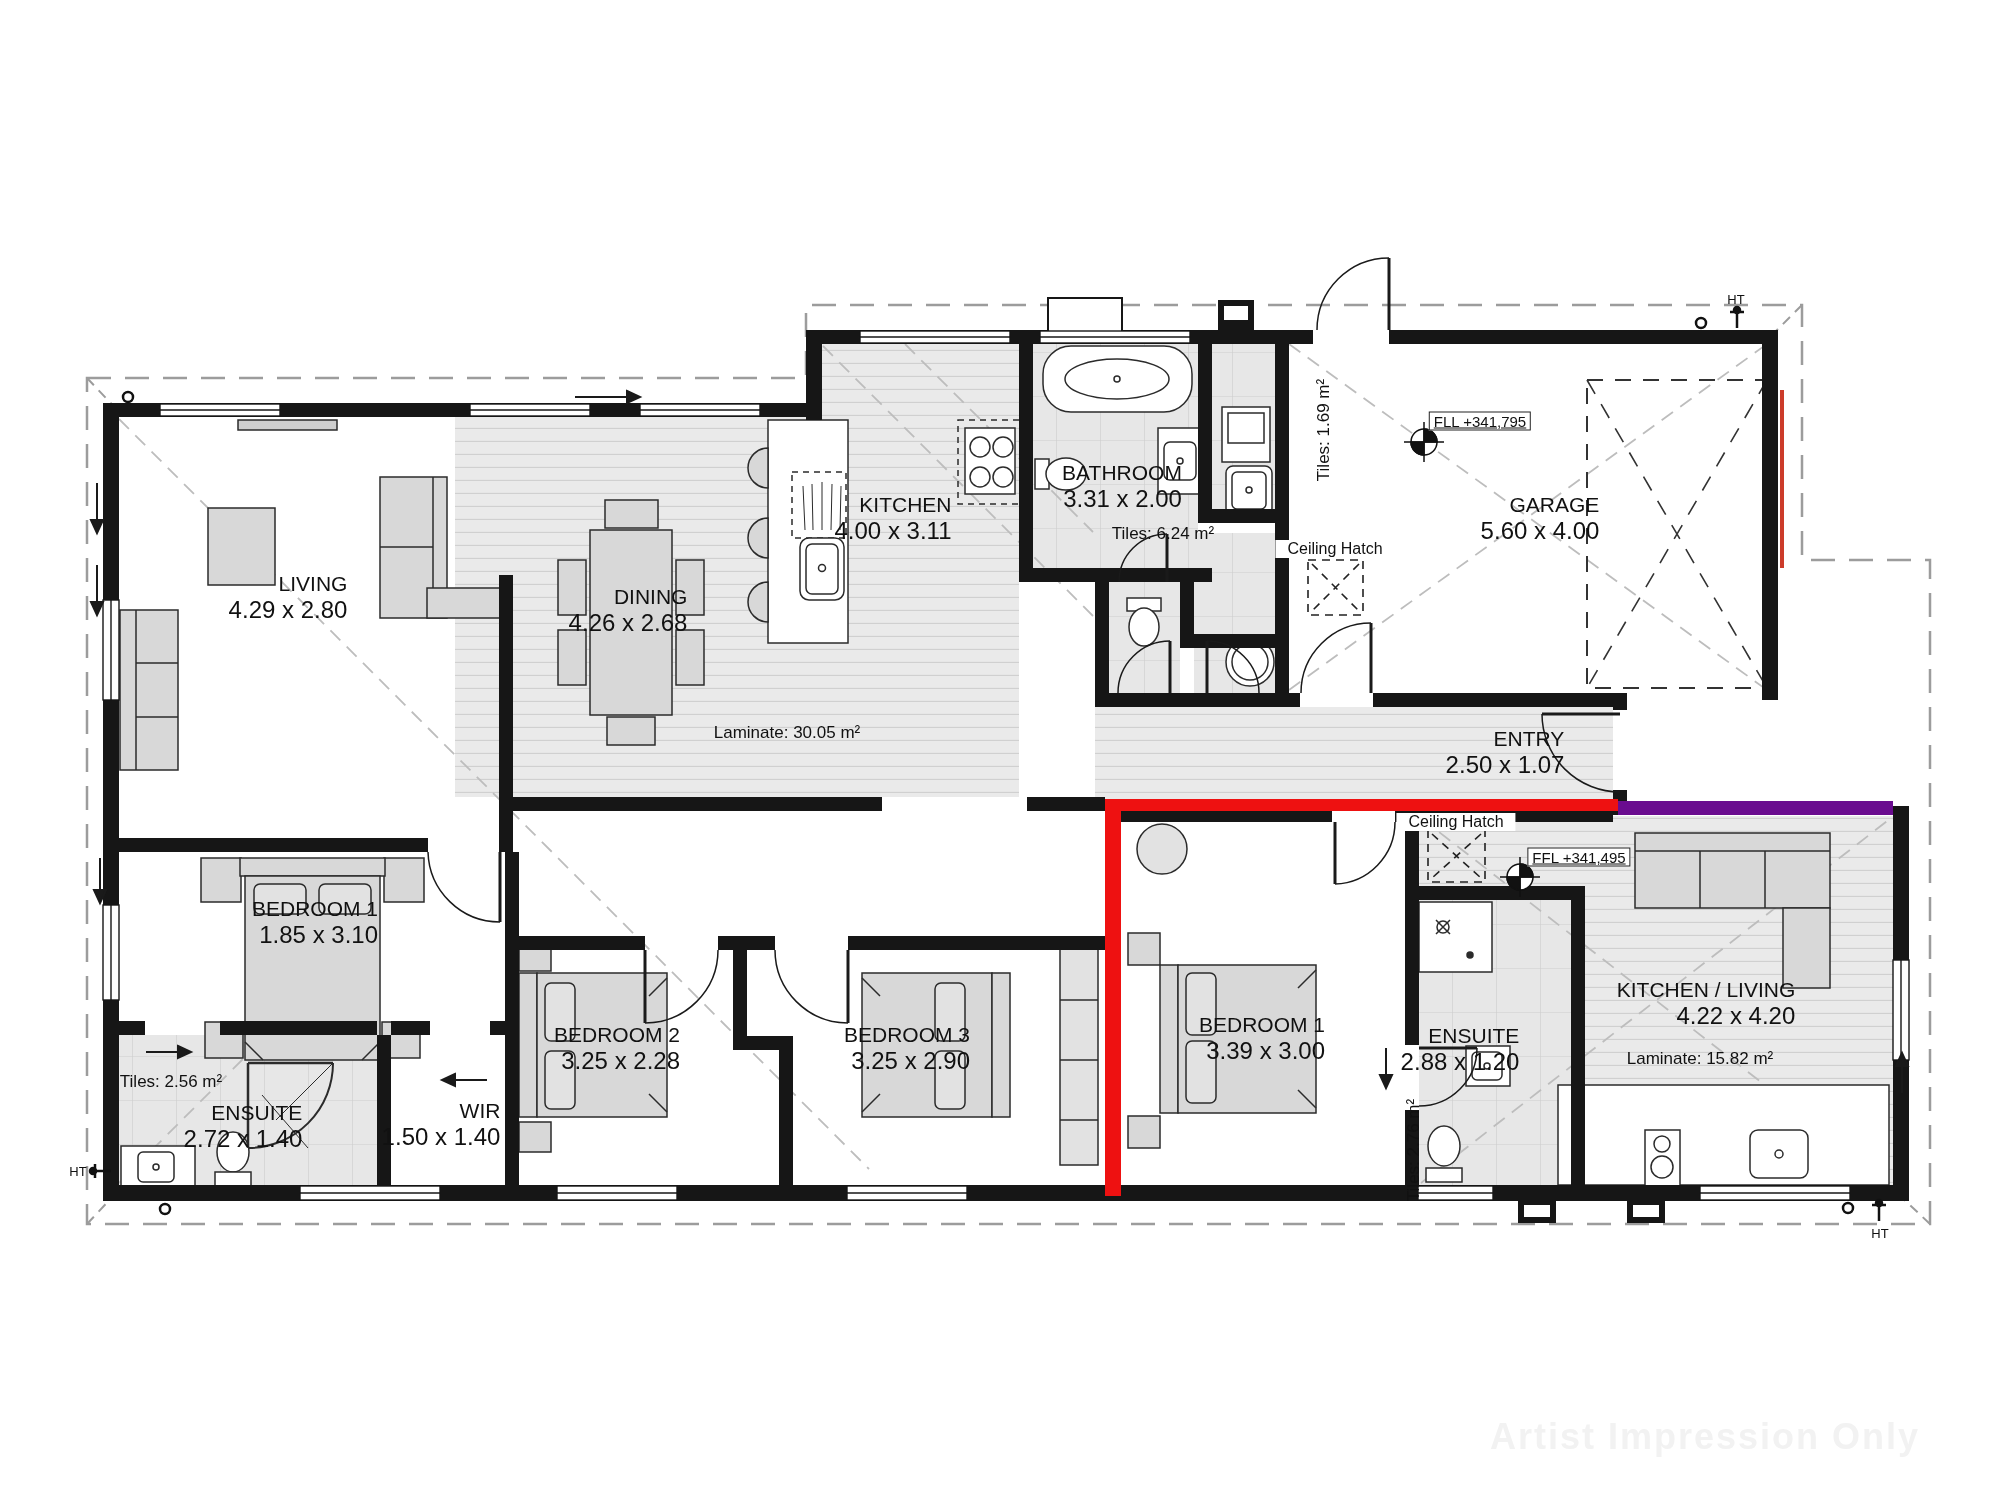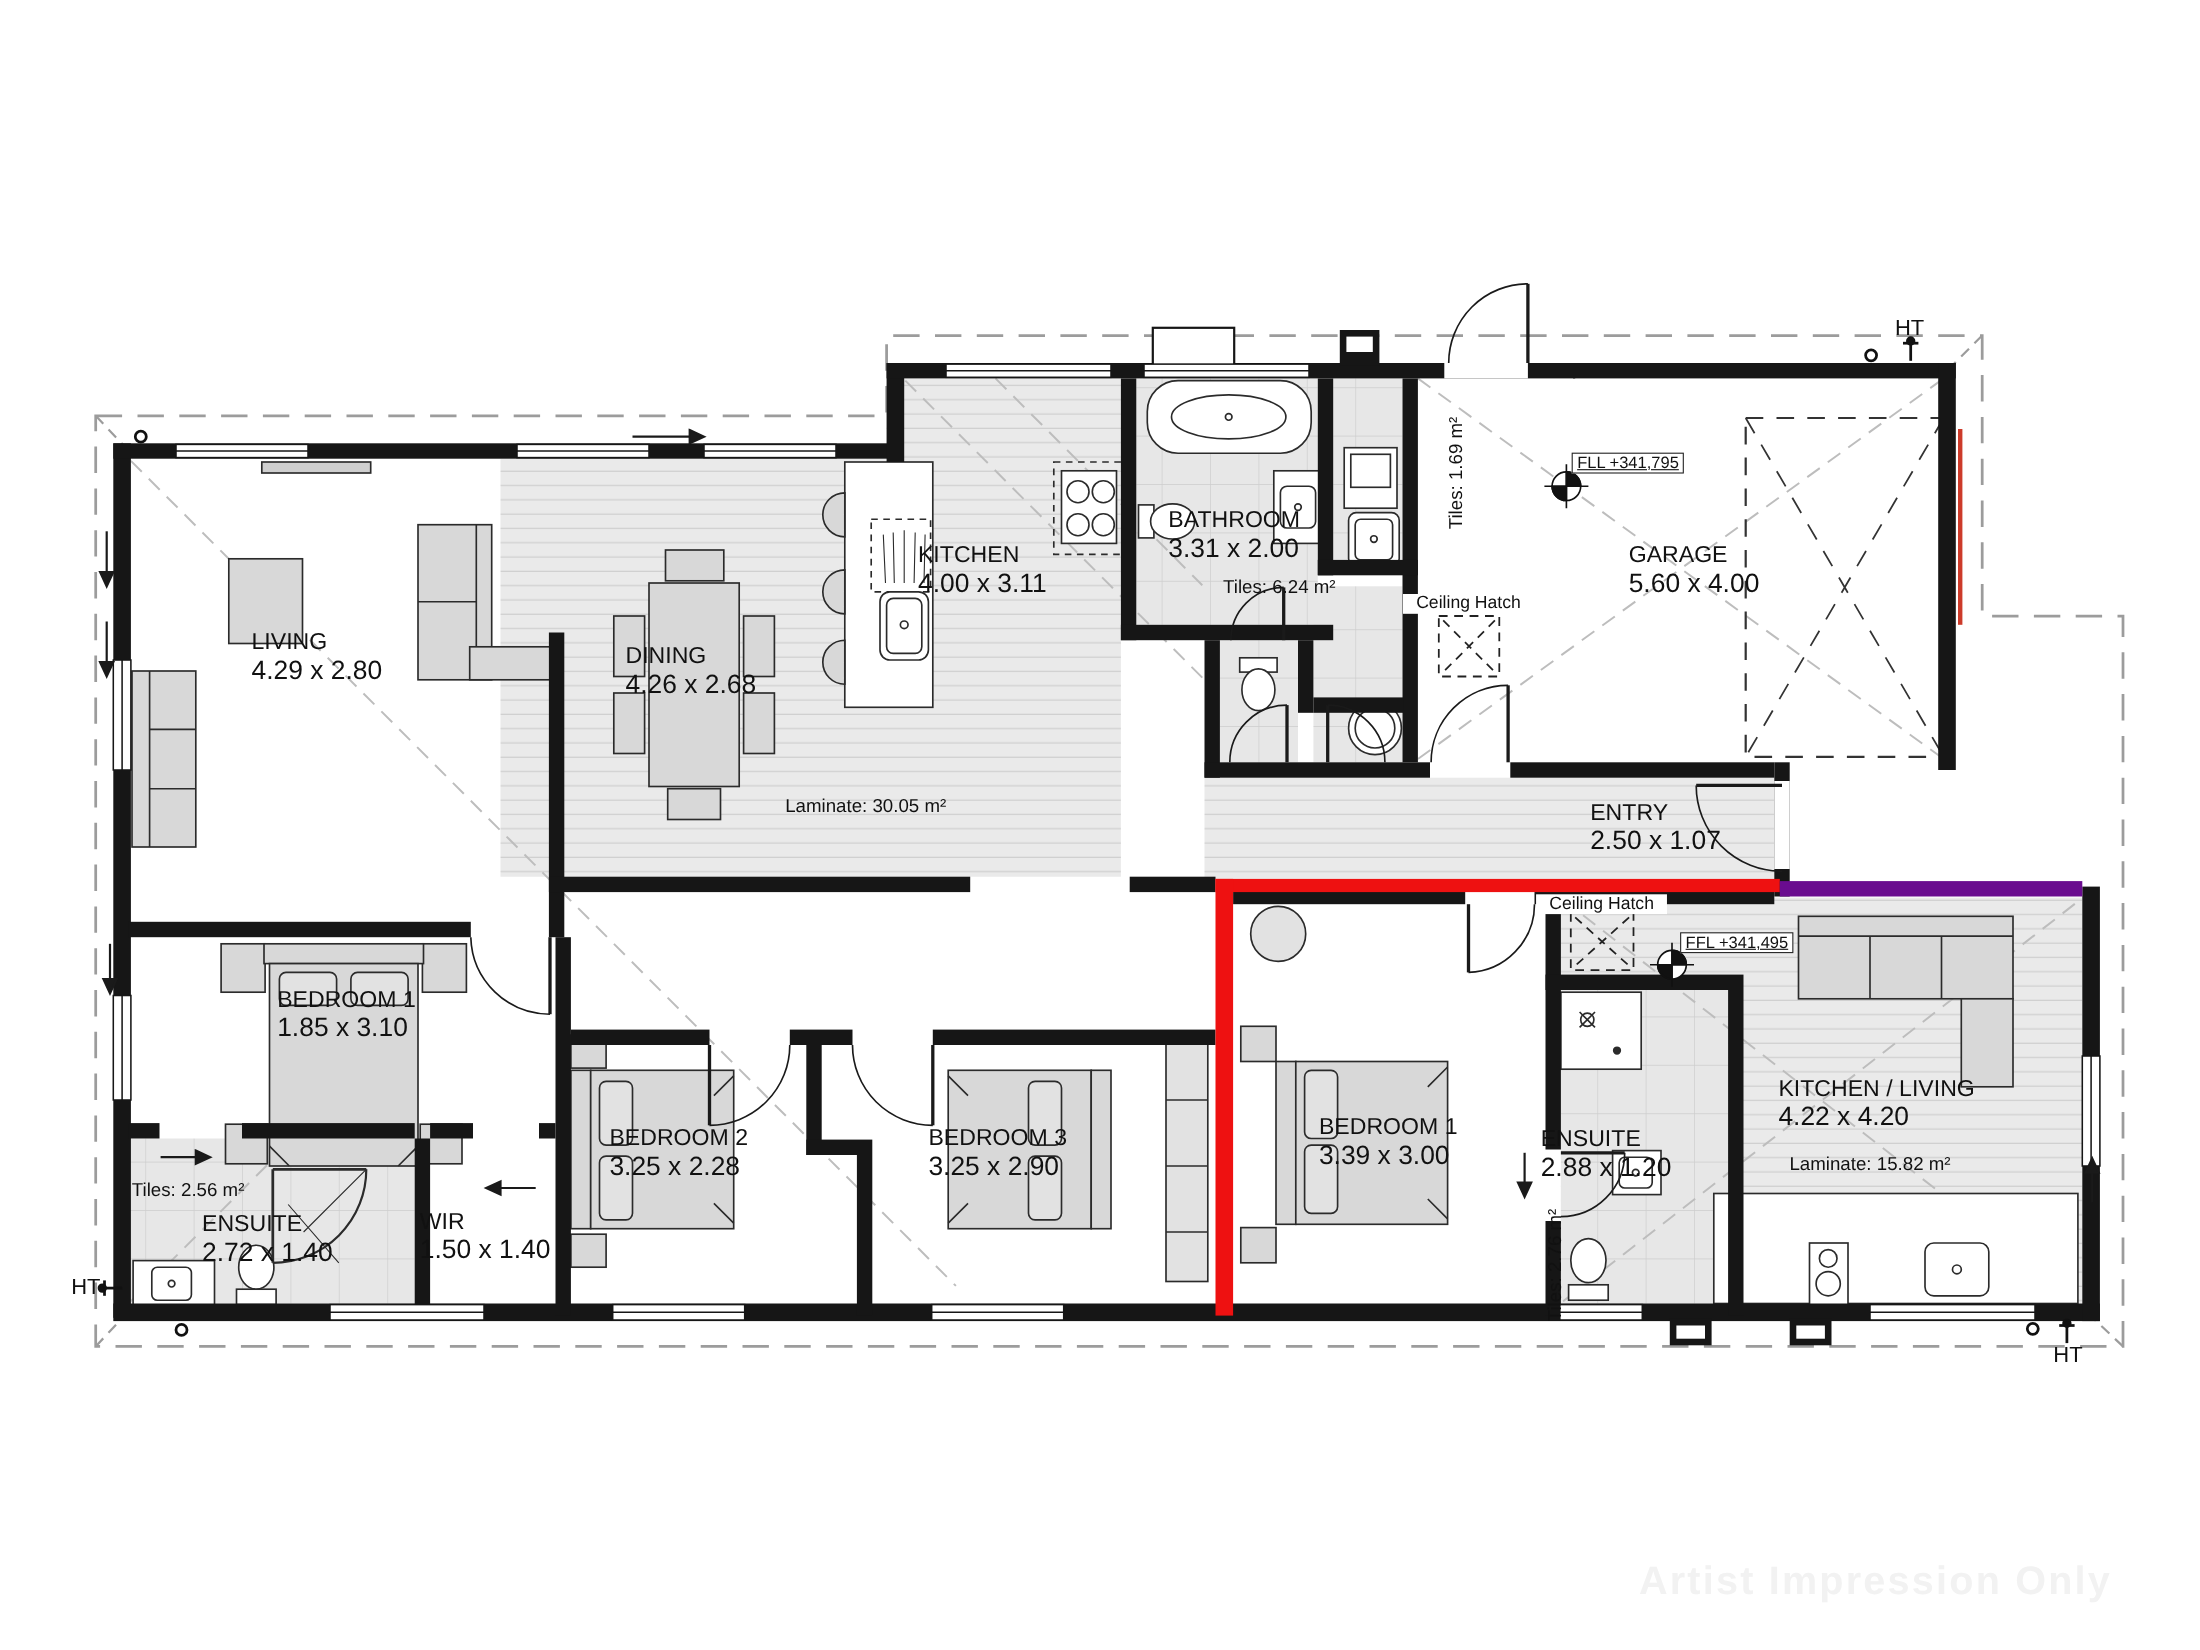--- a/index.html
+++ b/index.html
@@ -1,28 +1,28 @@
 <!DOCTYPE html>
 <html><head>
 <meta charset="utf-8">
 <style>
   html,body{margin:0;padding:0;background:#fff;}
   #canvas{position:relative;width:2000px;height:1500px;background:#fff;overflow:hidden;
           font-family:"Liberation Sans",sans-serif;color:#111;}
   #plan-svg{position:absolute;left:0;top:0;}
-  .room-label{position:absolute;transform:translate(-50%,-50%);text-align:left;
+  .room-label{position:absolute;transform:translate(-50%,-50%);text-align:right;
               white-space:nowrap;line-height:26px;}
   .room-label .rn{font-size:21px;}
   .room-label .rd{font-size:24px;}
   .area-label{position:absolute;transform:translate(-50%,-50%);font-size:17px;white-space:nowrap;}
   .area-label.vert{transform:translate(-50%,-50%) rotate(-90deg);}
   .lvl-label{position:absolute;transform:translate(-50%,-50%);font-size:15px;border:1.5px solid #222;
              background:#fff;padding:0 4px;white-space:nowrap;text-decoration:underline;}
   .hatch-label{position:absolute;transform:translate(-50%,-50%);font-size:16px;white-space:nowrap;background:#fff;padding:0 12px;}
-  .ht-label{position:absolute;transform:translate(-50%,-50%);font-size:20px;text-align:center;}
+  .ht-label{position:absolute;transform:translate(-50%,-50%);font-size:13px;text-align:center;}
   .watermark{position:absolute;transform:translate(-50%,-50%);font-size:36px;font-weight:bold;
              letter-spacing:2px;color:#f2f2f2;white-space:nowrap;}
 </style>
 </head>
 <body>
 
 <div id="canvas">
 
 <svg id="plan-svg" width="2000" height="1500" viewBox="0 0 2000 1500">
   <defs>

